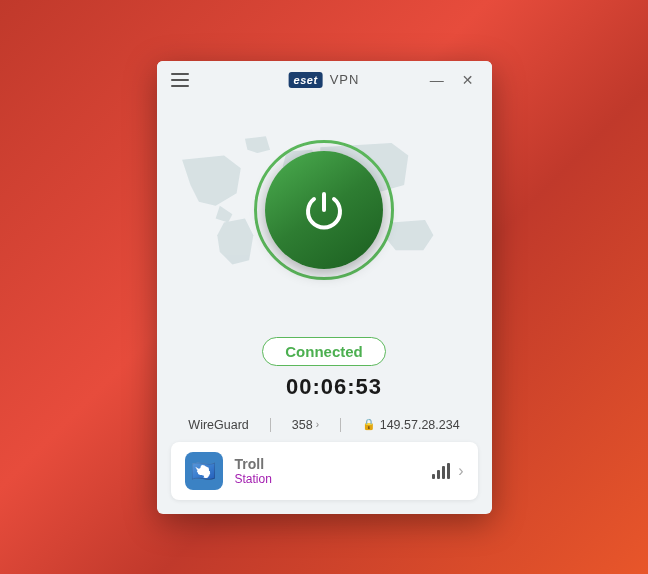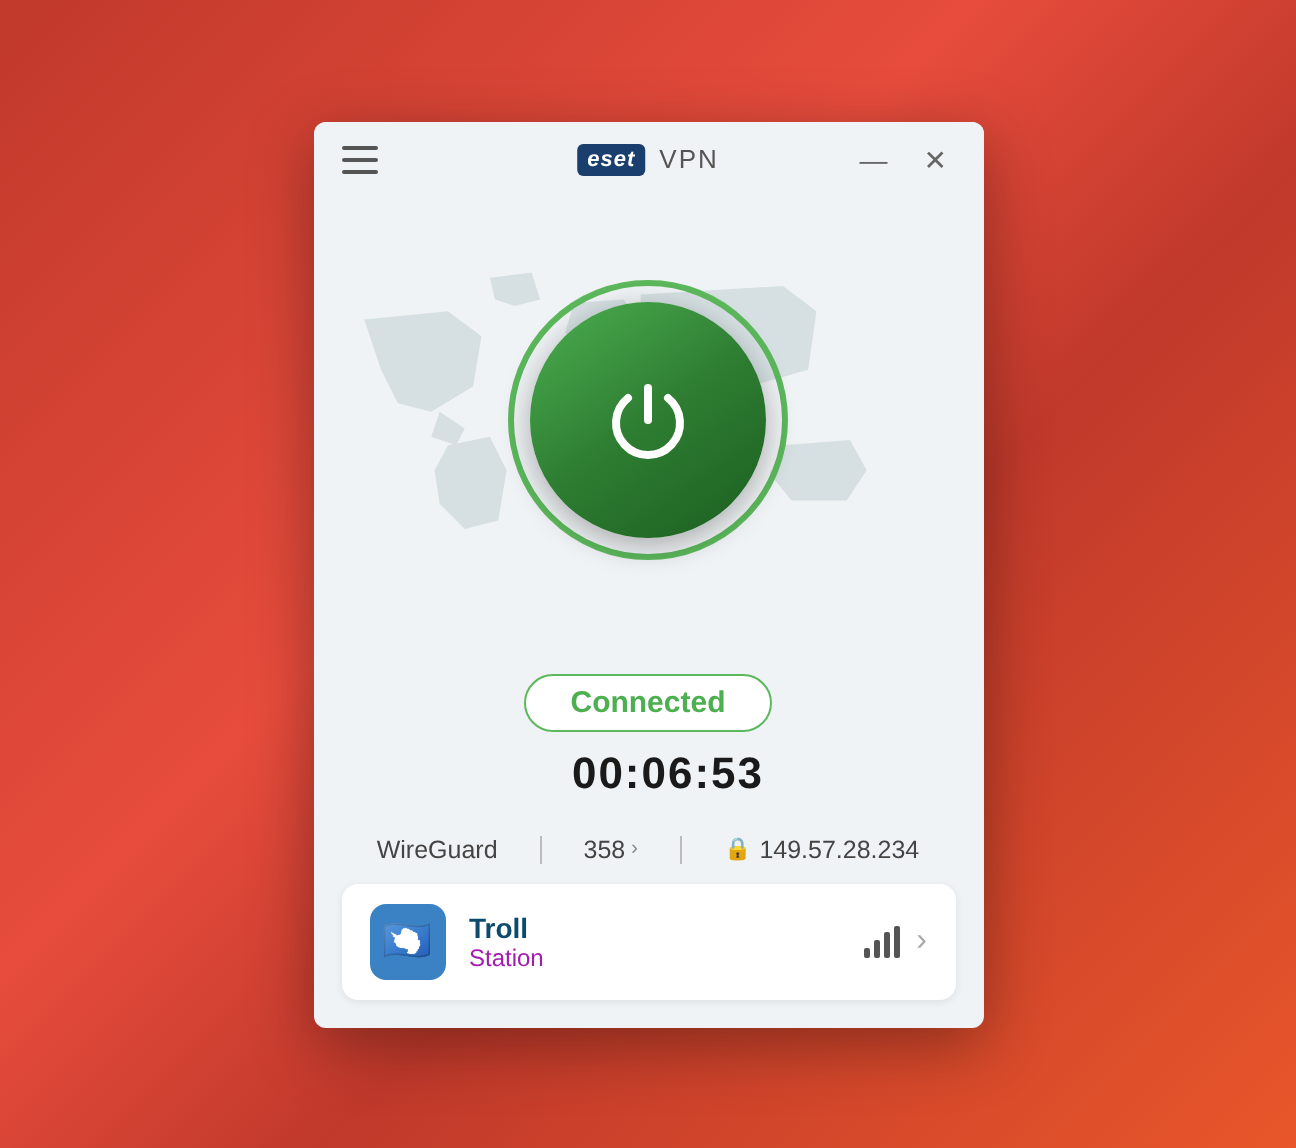--- a/index.html
+++ b/index.html
@@ -262,21 +262,21 @@
     .flag-emoji {
       font-size: 20px;
     }
 
     .server-info {
       flex: 1;
     }
     .server-name {
       font-size: 14px;
       font-weight: 600;
-      color: #0c4a6e;
+      color: #737373;
     }
     .server-sub {
       font-size: 12px;
       color: #a21caf;
     }
 
     .server-actions {
       display: flex;
       align-items: center;
       gap: 8px;

